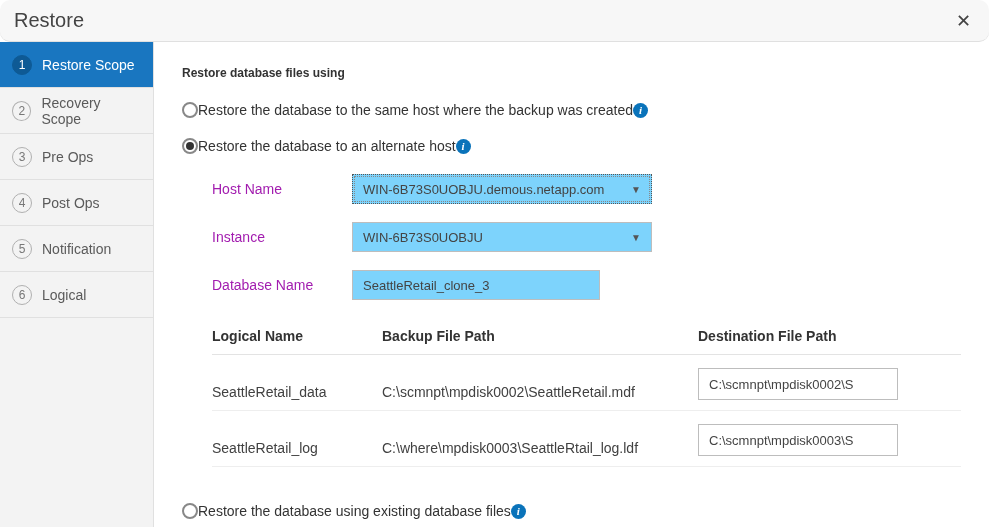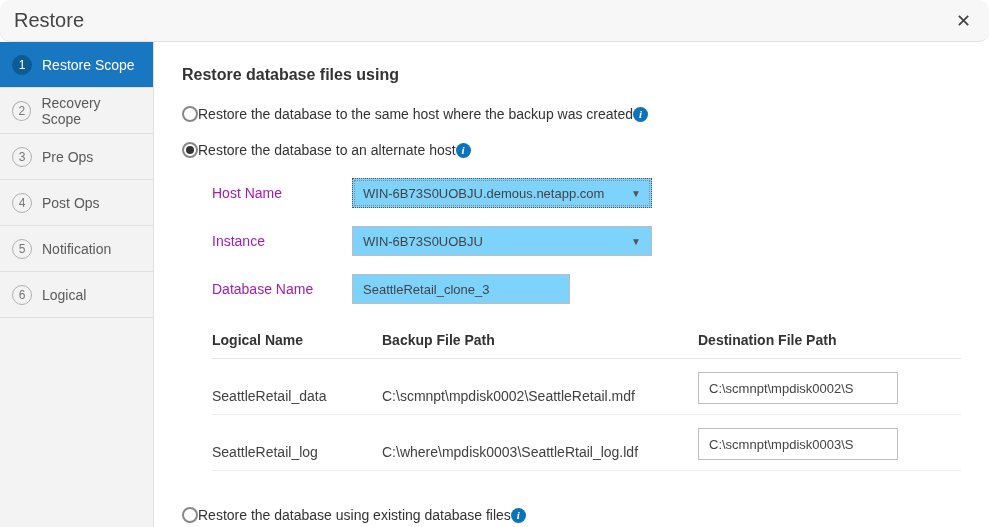--- a/index.html
+++ b/index.html
@@ -57,21 +57,21 @@
     background: #0e5a95;
     border-color: #0e5a95;
     color: #fff;
   }
 
   .main {
     flex: 1;
     padding: 24px 28px;
     overflow: auto;
   }
-  .main h2 { font-size: 16px; font-weight: 700; color: #333; margin-bottom: 22px; }
+  .main h2 { font-size: 12px; font-weight: 700; color: #333; margin-bottom: 22px; }
 
   .radio-row {
     display: flex; align-items: center;
     margin-bottom: 20px;
   }
   .radio {
     width: 16px; height: 16px; border: 2px solid #888; border-radius: 50%;
     display: inline-flex; align-items: center; justify-content: center;
     cursor: pointer;
     flex-shrink: 0;
@@ -109,21 +109,21 @@
     display: flex; align-items: center;
   }
   .select {
     width: 300px;
     justify-content: space-between;
     cursor: pointer;
     position: relative;
   }
   .select.focused { border: 1px dotted #555; outline: 1px dotted #888; outline-offset: -3px; }
   .select .caret { font-size: 10px; color: #555; }
-  .text-input { width: 218px; }
+  .text-input { width: 248px; }
 
   .file-table { margin-left: 30px; margin-top: 8px; }
   .file-head, .file-row {
     display: flex; align-items: flex-end;
     padding: 10px 0;
   }
   .file-head {
     font-weight: 700; color: #333;
     border-bottom: 1px solid #e3e3e3;
   }

